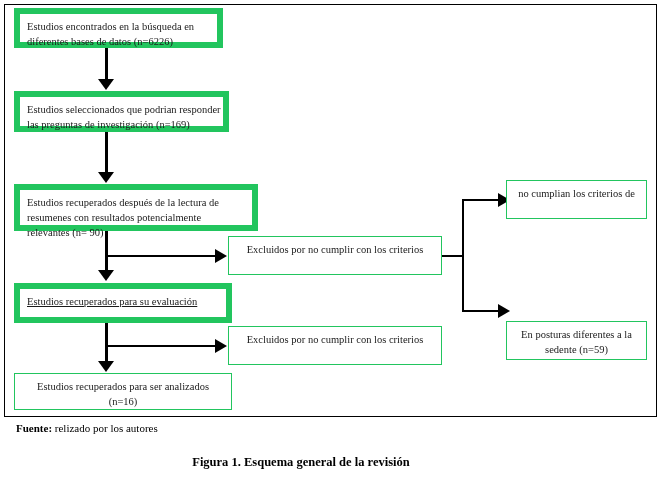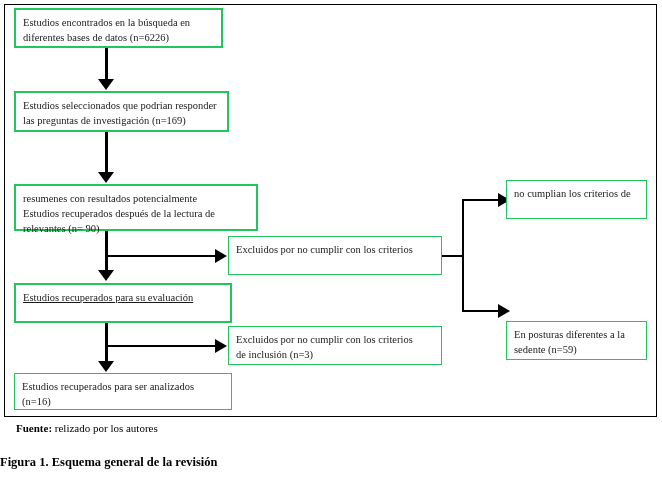--- a/index.html
+++ b/index.html
@@ -27,28 +27,29 @@
     width: 653px;
     height: 413px;
     border: 1px solid #000000;
     box-sizing: border-box;
   }
   
   .box {
     position: absolute;
     box-sizing: border-box;
     background: #ffffff;
-    border: 2px solid #22c55e;
+    border: 6px solid #22c55e;
     font-size: 10.5px;
     line-height: 15px;
     padding: 5px 7px 4px 7px;
     color: #1a1a1a;
   }
   .box.thin {
     border-width: 1.5px;
+    text-align: center;
   }
   .box .ln {
     display: block;
     white-space: nowrap;
   }
   
   .vline {
     position: absolute;
     background: #000000;
     width: 3px;
@@ -83,20 +84,21 @@
     font-size: 11px;
     line-height: 15px;
     white-space: nowrap;
   }
   .source b { font-weight: bold; }
   .caption {
     position: absolute;
     left: 0;
     top: 454px;
     width: 602px;
+    text-align: center;
     font-size: 12.5px;
     font-weight: bold;
     line-height: 16px;
   }
 </style>
 </head>
 <body>
 
 <div id="canvas">
 
@@ -112,22 +114,22 @@
 
   <div class="box" style="left:14px; top:91px; width:215px; height:41px;">
     <span class="ln">Estudios seleccionados que podrian responder</span>
     <span class="ln">las preguntas de investigación (n=169)</span>
   </div>
 
   <div class="vline" style="left:105px; top:132px; height:42px;"></div>
   <div class="arrow-down" style="left:98px; top:172px;"></div>
 
   <div class="box" style="left:14px; top:184px; width:244px; height:47px;">
+    <span class="ln">Estudios recuperados después de la lectura de</span>
     <span class="ln">resumenes con resultados potencialmente</span>
-    <span class="ln">Estudios recuperados después de la lectura de</span>
     <span class="ln">relevantes (n= 90)</span>
   </div>
 
   <div class="vline" style="left:105px; top:231px; height:42px;"></div>
   <div class="arrow-down" style="left:98px; top:270px;"></div>
 
   <div class="hline" style="left:106px; top:255px; width:110px;"></div>
   <div class="arrow-right" style="left:215px; top:249px;"></div>
 
   <div class="box thin" style="left:228px; top:236px; width:214px; height:39px;">
@@ -139,21 +141,20 @@
   </div>
 
   <div class="vline" style="left:105px; top:323px; height:41px;"></div>
   <div class="arrow-down" style="left:98px; top:361px;"></div>
 
   <div class="hline" style="left:106px; top:345px; width:110px;"></div>
   <div class="arrow-right" style="left:215px; top:339px;"></div>
 
   <div class="box thin" style="left:228px; top:326px; width:214px; height:39px;">
     <span class="ln">Excluidos por no cumplir con los criterios</span>
-    <span class="ln">de inclusión (n=3)</span>
   </div>
 
   <div class="box thin" style="left:14px; top:373px; width:218px; height:37px;">
     <span class="ln">Estudios recuperados para ser analizados</span>
     <span class="ln">(n=16)</span>
   </div>
 
   <div class="hline" style="left:442px; top:255px; width:22px;"></div>
 
   <div class="vline thin" style="left:462px; top:199px; height:113px;"></div>

